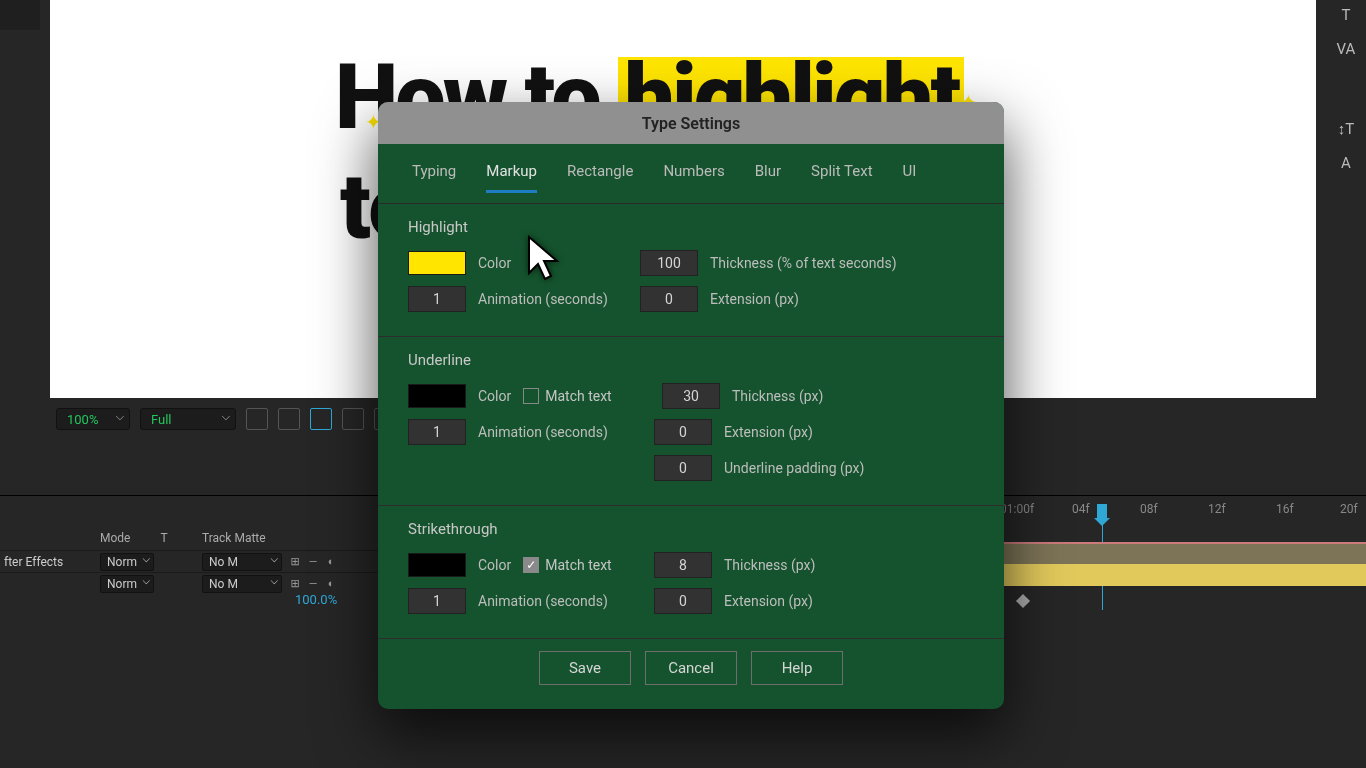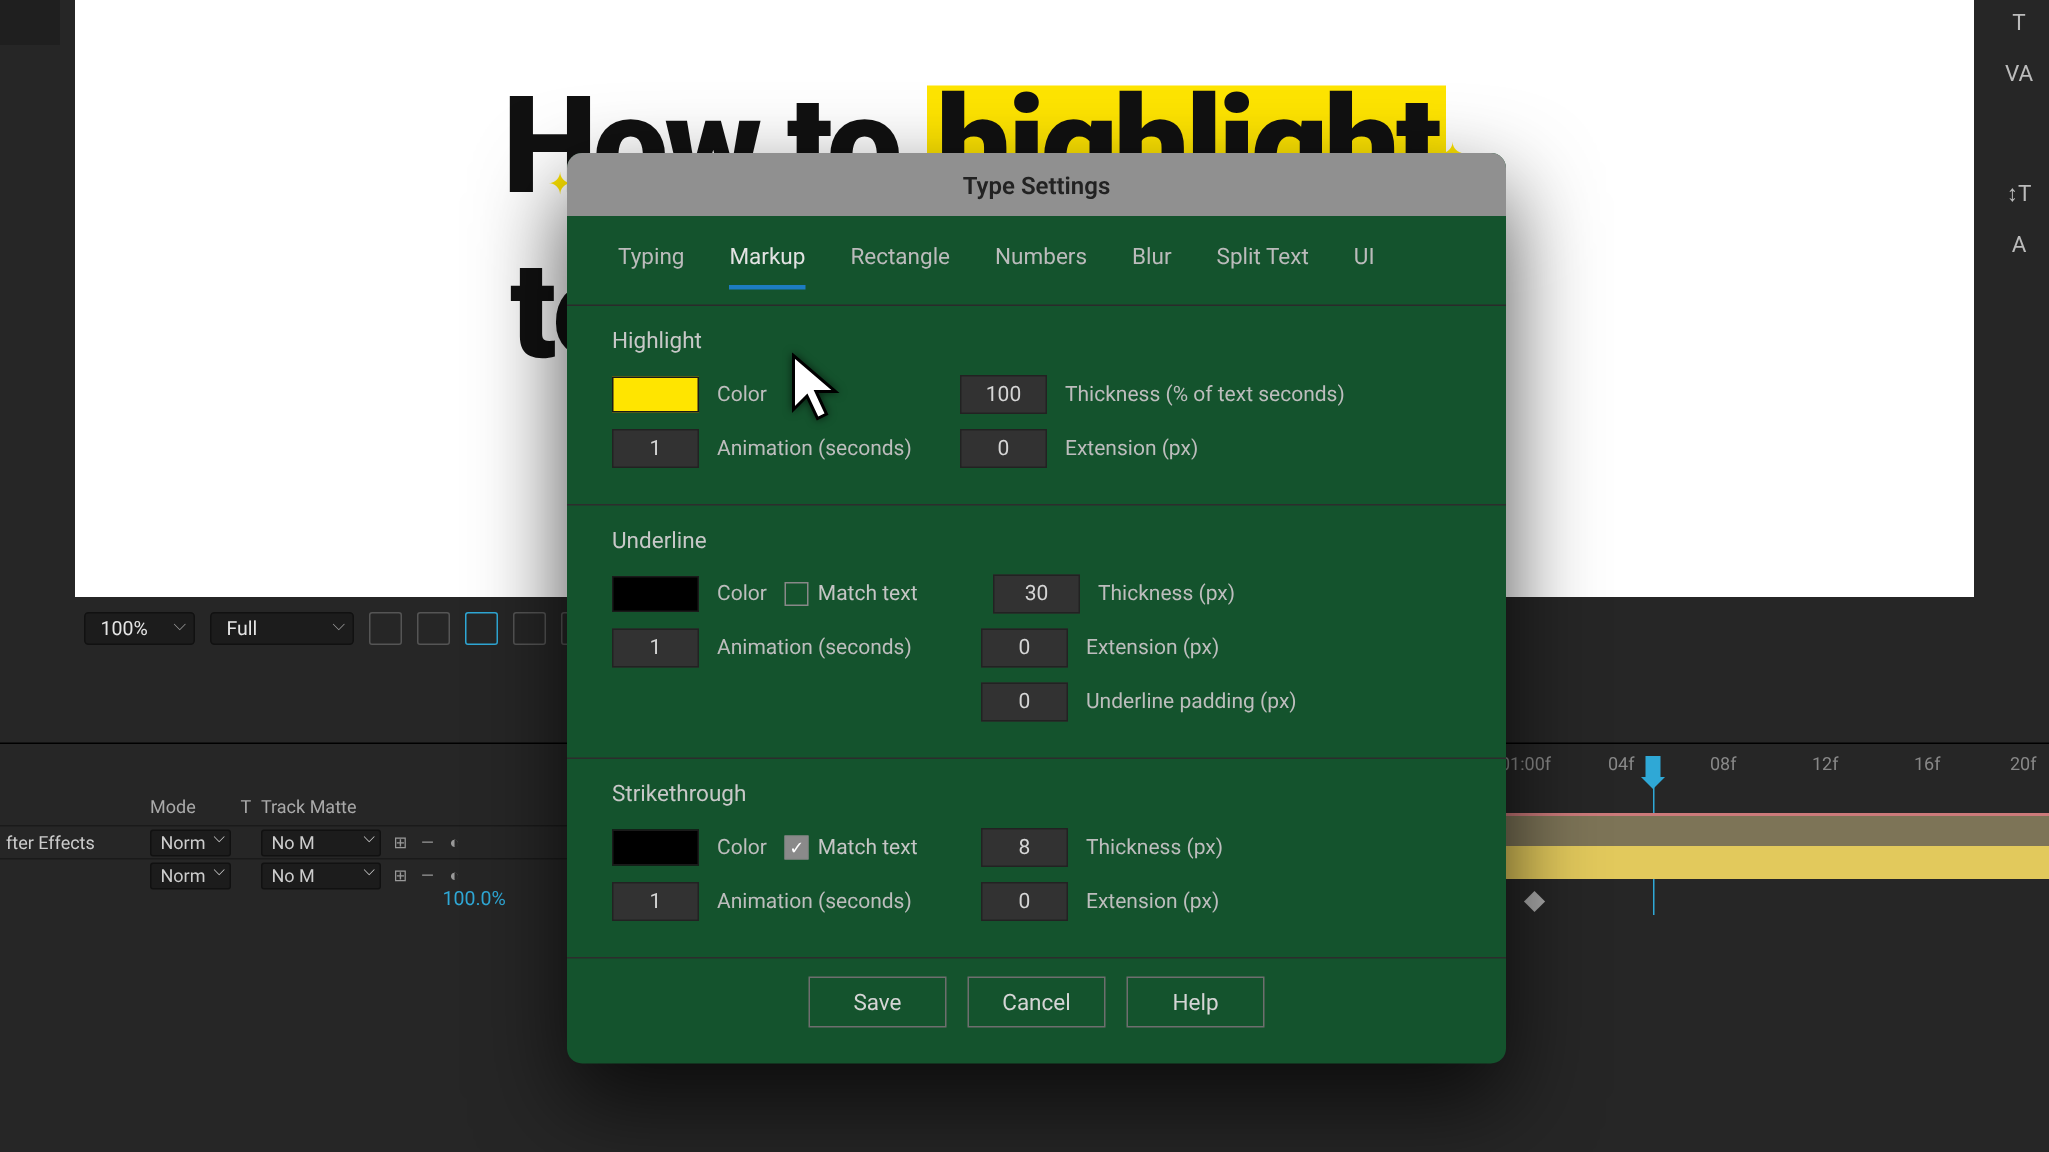--- a/index.html
+++ b/index.html
@@ -11,36 +11,36 @@
   .right-panel-col { position:absolute; right:0; top:0; width:40px; height:430px; background:#262626; }
   .right-panel-col .char-btn{width:36px;height:28px;margin:6px auto;color:#bbb;text-align:center;font-size:15px;}
   .viewer { position:absolute; left:50px; top:0; right:50px; height:398px; background:#fff; }
   .viewer-text { position:absolute; left:285px; top:45px; font-size:90px; font-weight:900; letter-spacing:-3px; color:#111; }
   .viewer-hl { background:#ffe500; padding:0 6px; display:inline-block; line-height:.9; }
   .viewer-text2 { position:absolute; left:290px; top:155px; font-size:90px; font-weight:900; letter-spacing:-3px; color:#111; }
   .viewer-anchor{position:absolute;width:20px;height:20px;font-size:20px;color:#ffe500;}
   .viewer-anchor.tl{left:315px;top:110px;}
   .viewer-anchor.tr{left:910px;top:90px;}
   .viewer-toolbar { position:absolute; left:50px; top:404px; right:50px; height:30px; background:#262626; display:flex; align-items:center; gap:10px; padding-left:6px;}
-  .sel { background:#1c1c1c; border:1px solid #111; color:#e5e5e5; font-size:13px; height:22px; display:flex; align-items:center; padding:0 16px 0 10px; position:relative; border-radius:3px;}
+  .sel { background:#1c1c1c; border:1px solid #111; color:#22c55e; font-size:13px; height:22px; display:flex; align-items:center; padding:0 16px 0 10px; position:relative; border-radius:3px;}
   .sel:after{content:"⌵";position:absolute;right:5px;top:1px;font-size:11px;color:#999;}
   .tb-icon{width:22px;height:22px;border:1px solid #555;border-radius:2px;}
   .tb-icon.active{border-color:#2fa8d6;}
   .timeline-header { position:absolute; left:0; right:0; top:495px; height:28px; background:#262626; border-top:1px solid #000;}
   .timeline-ruler{position:absolute;left:1000px;right:0;top:500px;height:24px;background:#262626;color:#888;font-size:12px;}
   .timeline-ruler span{position:absolute;top:2px;}
   .playhead{position:absolute;left:1097px;top:504px;width:10px;height:14px;background:#2fa8d6;}
   .playhead:after{content:"";position:absolute;left:-3px;top:14px;border-left:8px solid transparent;border-right:8px solid transparent;border-top:8px solid #2fa8d6;}
   .playhead-line{position:absolute;left:1102px;top:520px;width:1px;height:90px;background:#2fa8d6;}
   .layer-panel{position:absolute;left:0;top:526px;width:380px;height:90px;background:#262626;}
   .layer-header{display:flex;height:24px;align-items:center;font-size:12px;color:#aaa;}
   .lh-name{flex:0 0 100px;padding-left:4px;}
   .lh-mode{flex:0 0 54px;}
   .lh-t{flex:0 0 20px;text-align:center;}
-  .lh-track{flex:0 0 80px;}
+  .lh-track{flex:0 0 80px;margin-left:28px;}
   .lh-parent{flex:0 0 24px;}
   .layer-row{display:flex;height:22px;align-items:center;font-size:12px;color:#ccc;border-top:1px solid #1a1a1a;}
   .mini-sel{background:#1c1c1c;border:1px solid #111;height:18px;display:flex;align-items:center;padding:0 14px 0 6px;position:relative;border-radius:2px;}
   .mini-sel:after{content:"⌵";position:absolute;right:3px;top:-1px;font-size:10px}
   .layer-icons{display:flex;gap:4px;padding-left:6px;}
   .layer-icons span{width:14px;height:14px;color:#999;font-size:11px;text-align:center;}
   .pct{position:absolute;left:295px;top:592px;color:#2fa8d6;font-size:13px;text-align:right;}
   .track-area{position:absolute;left:1000px;right:0;top:526px;height:80px;}
   .track-bar{position:absolute;left:0;right:0;height:22px;}
   .track-bar.r1{top:16px;background:#7d7457;border-top:2px solid #cc7a7a;}

